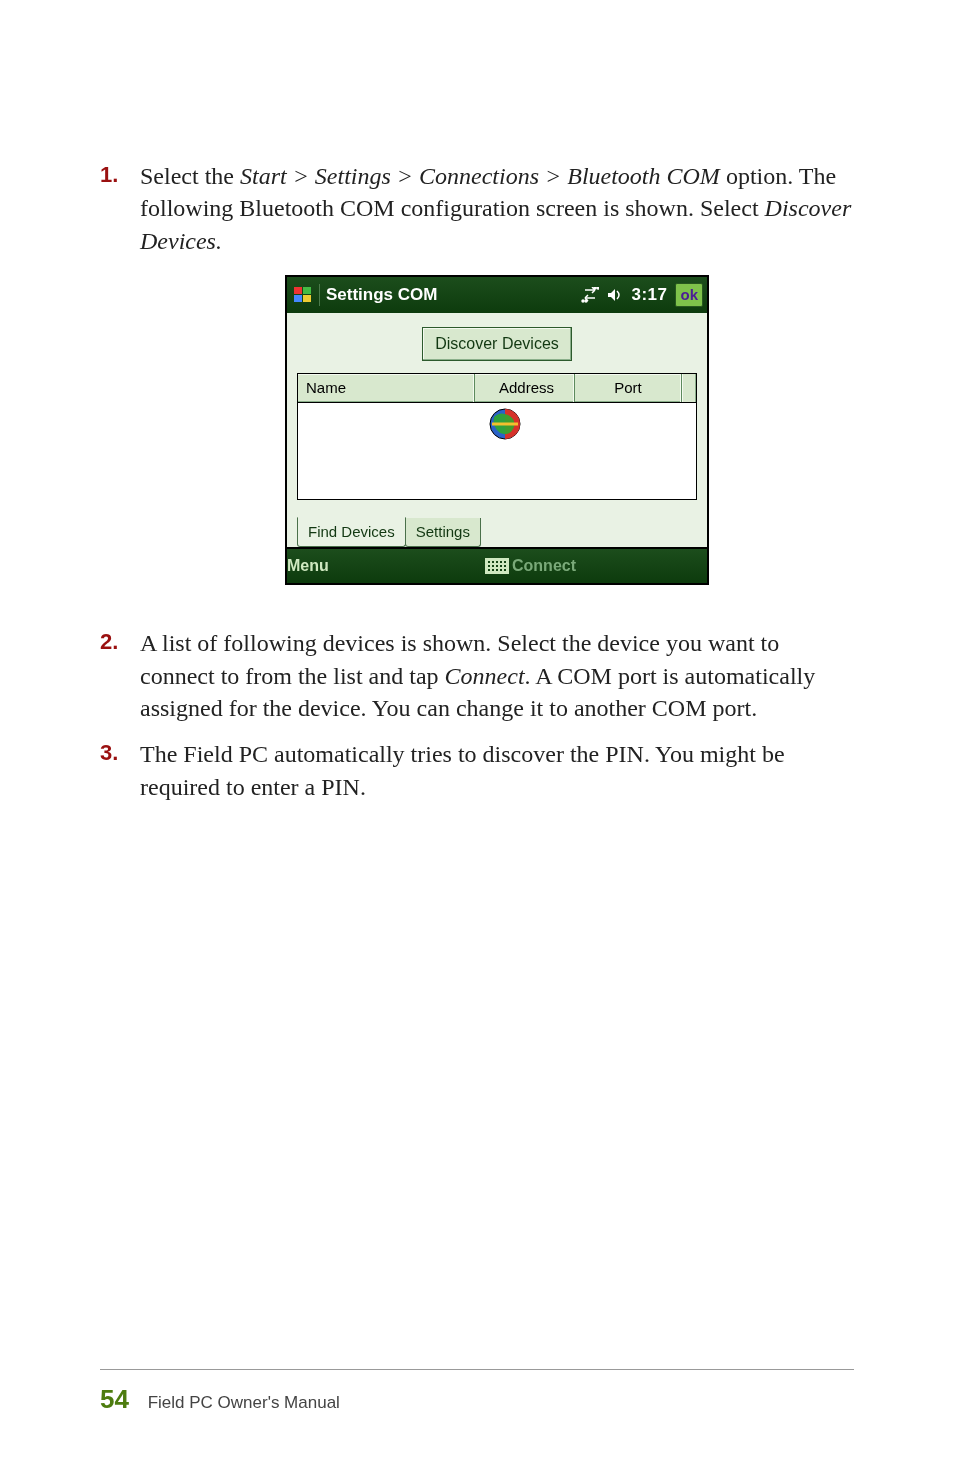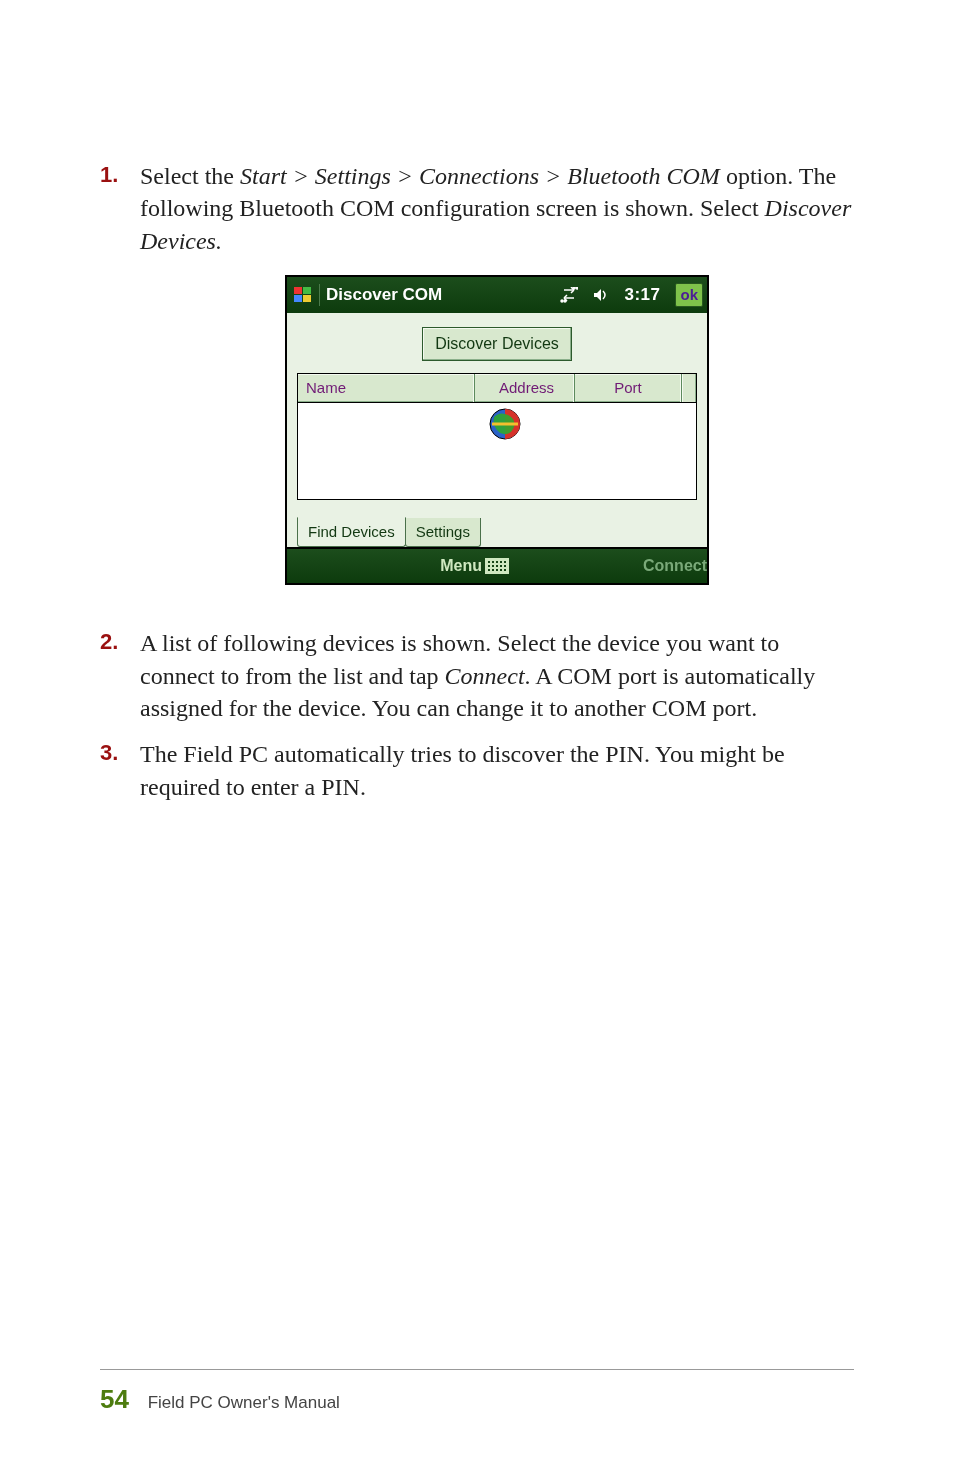--- a/index.html
+++ b/index.html
@@ -87,21 +87,21 @@
   .titlebar .divider {
     width: 1px;
     height: 22px;
     background: #4b7a4b;
     margin-right: 6px;
   }
   .titlebar .spacer { flex: 1; }
   .titlebar .tray {
     display: flex;
     align-items: center;
-    gap: 15px;
+    gap: 8px;
     justify-content: center;
   }
   .tray .icon { display: inline-flex; }
   .tray .time { font-weight: 700; letter-spacing: 0.5px; }
   .ok-badge {
     background: #7fc24b;
     color: #4c1d95;
     font-weight: 700;
     font-size: 15px;
     padding: 1px 4px;
@@ -129,21 +129,21 @@
 
   .tablebox {
     border: 1px solid #000;
     background: #fff;
   }
   .thead {
     display: flex;
     background: #d8e8ce;
     border-bottom: 1px solid #000;
     font-size: 15px;
-    color: #701a75;
+    color: #000000;
   }
   .thead .th {
     padding: 4px 8px;
     border-right: 1px solid #5d8a5d;
     box-shadow: inset -1px 0 0 #f4faf0, inset 0 -1px 0 #8bb08b, inset 0 1px 0 #f4faf0;
   }
   .thead .th.name { flex: 0 0 160px; text-align: left; }
   .thead .th.addr { flex: 1; text-align: center; padding-left: 12px; }
   .thead .th.port { flex: 0 0 90px; text-align: center; border-right: none; }
   .thead .gutter { flex: 0 0 14px; background: #d8e8ce; border-left: 1px solid #5d8a5d; box-shadow: inset -1px 0 0 #8bb08b, inset 1px 0 0 #f4faf0; }
@@ -187,21 +187,21 @@
   .softbar {
     height: 34px;
     background: linear-gradient(#1c4d1c, #0d3b0d);
     display: flex;
     align-items: center;
     color: #cfe8c0;
     font-weight: 700;
     font-size: 16px;
     border-top: 2px solid #000;
   }
-  .softbar .left, .softbar .right { flex: 1; text-align: right; }
+  .softbar .left, .softbar .right { flex: 1; text-align: left; }
   .softbar .right { color: #7aa979; }
   .softbar .kbd {
     width: 30px;
     display: flex;
     justify-content: center;
   }
   .softbar .kbd-icon {
     width: 22px;
     height: 14px;
     border: 1px solid #cfe8c0;
@@ -250,21 +250,21 @@
             <div class="titlebar">
               <span class="flag">
                 <svg viewBox="0 0 20 20" width="20" height="20">
                   <rect x="1" y="2" width="8" height="7" fill="#e33"></rect>
                   <rect x="10" y="2" width="8" height="7" fill="#4b4"></rect>
                   <rect x="1" y="10" width="8" height="7" fill="#48f"></rect>
                   <rect x="10" y="10" width="8" height="7" fill="#ec3"></rect>
                 </svg>
               </span>
               <span class="divider"></span>
-              <span>Discover COM</span>
+              <span>Settings COM</span>
               <span class="spacer"></span>
               <span class="tray">
                 <span class="icon">
                   <svg width="18" height="16" viewBox="0 0 18 16">
                     <g stroke="#fff" stroke-width="1.5" fill="none">
                       <path d="M4 3 L14 3"></path>
                       <path d="M14 3 L11 0 M14 3 L11 6"></path>
                       <path d="M14 11 L4 11"></path>
                       <path d="M4 11 L7 8 M4 11 L7 14"></path>
                       <circle cx="2" cy="14" r="1" fill="#fff"></circle>

